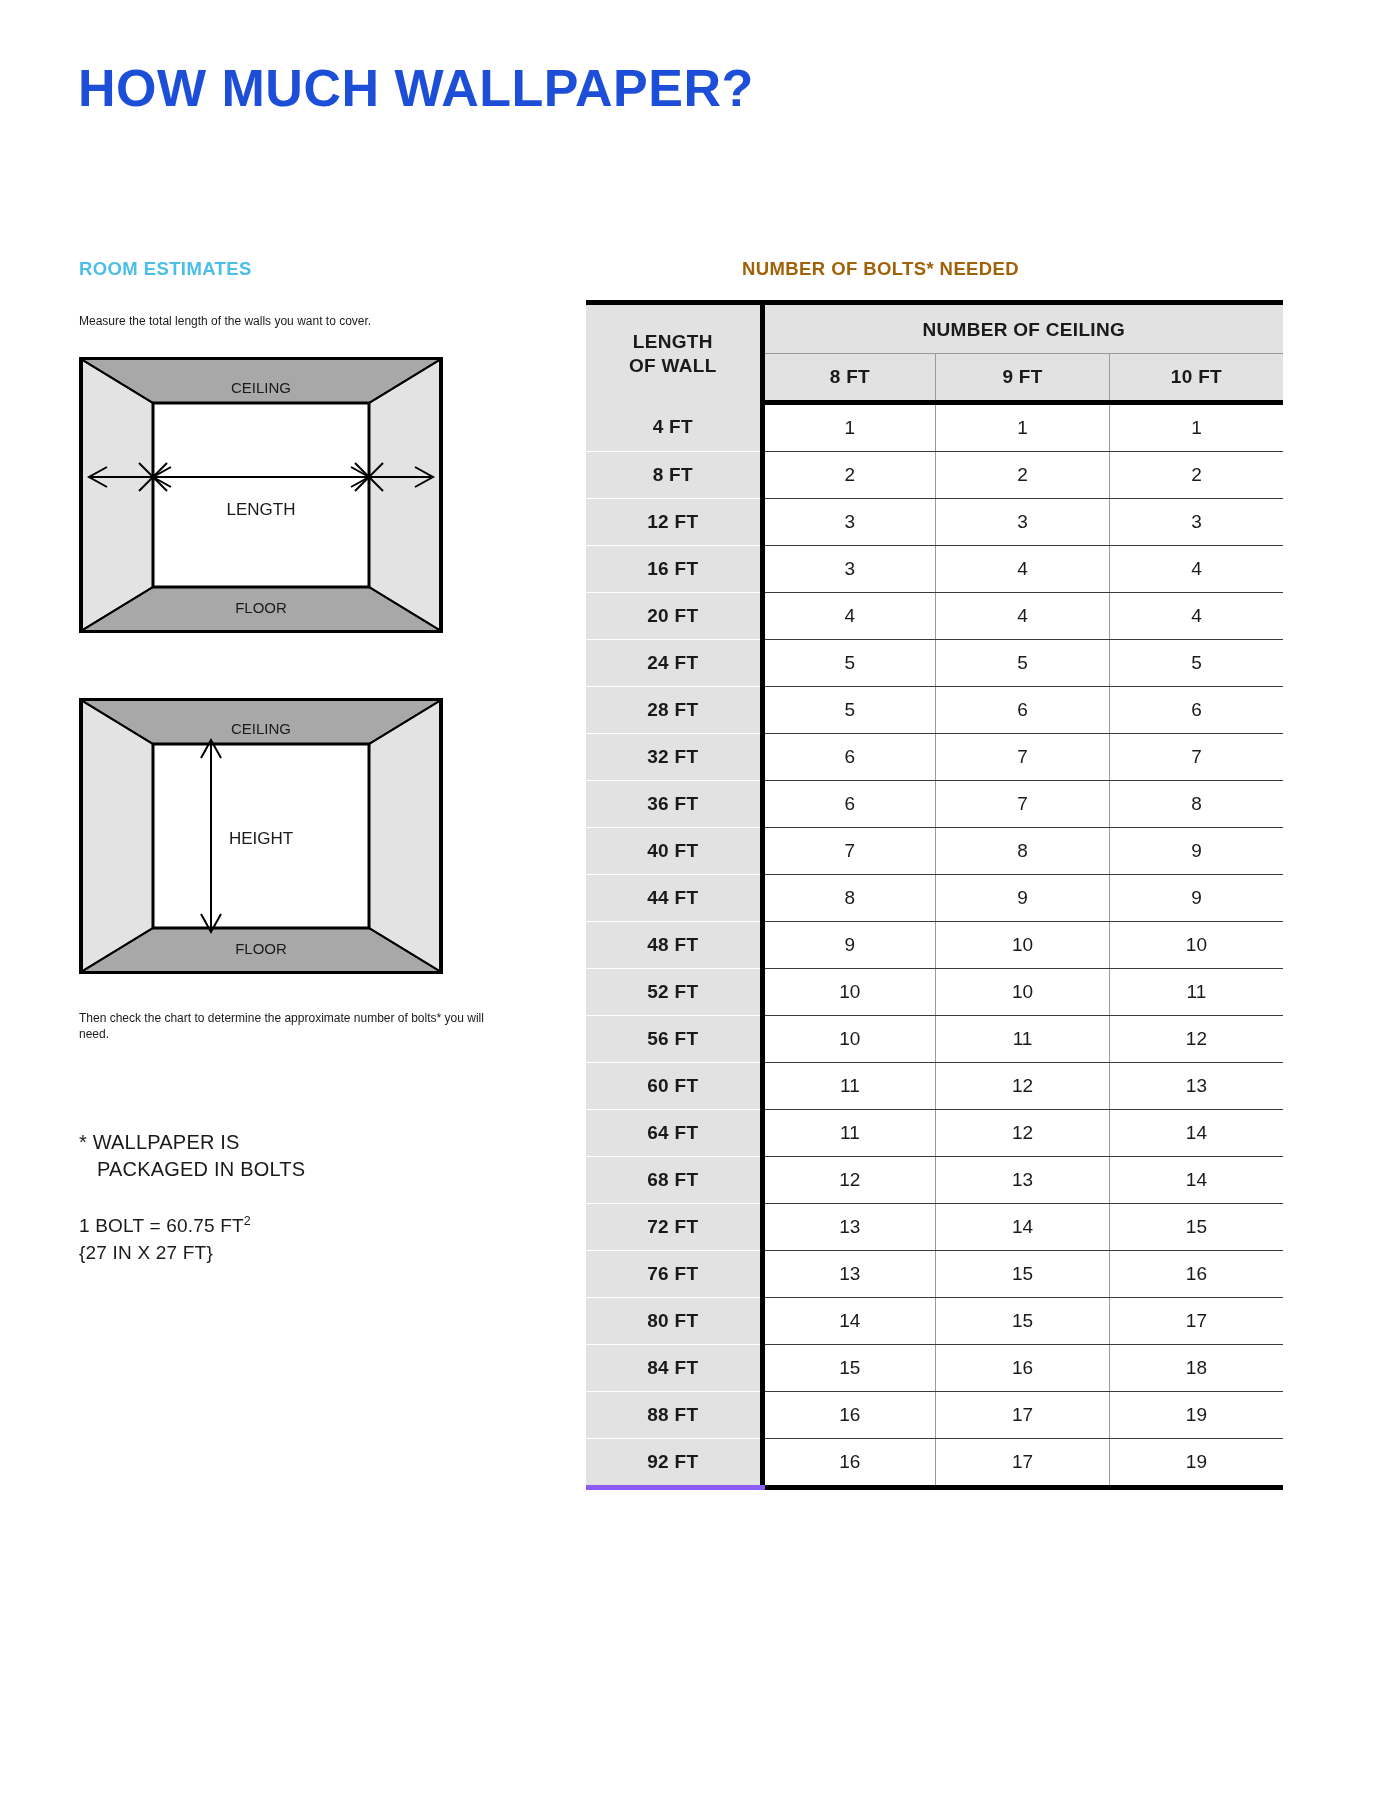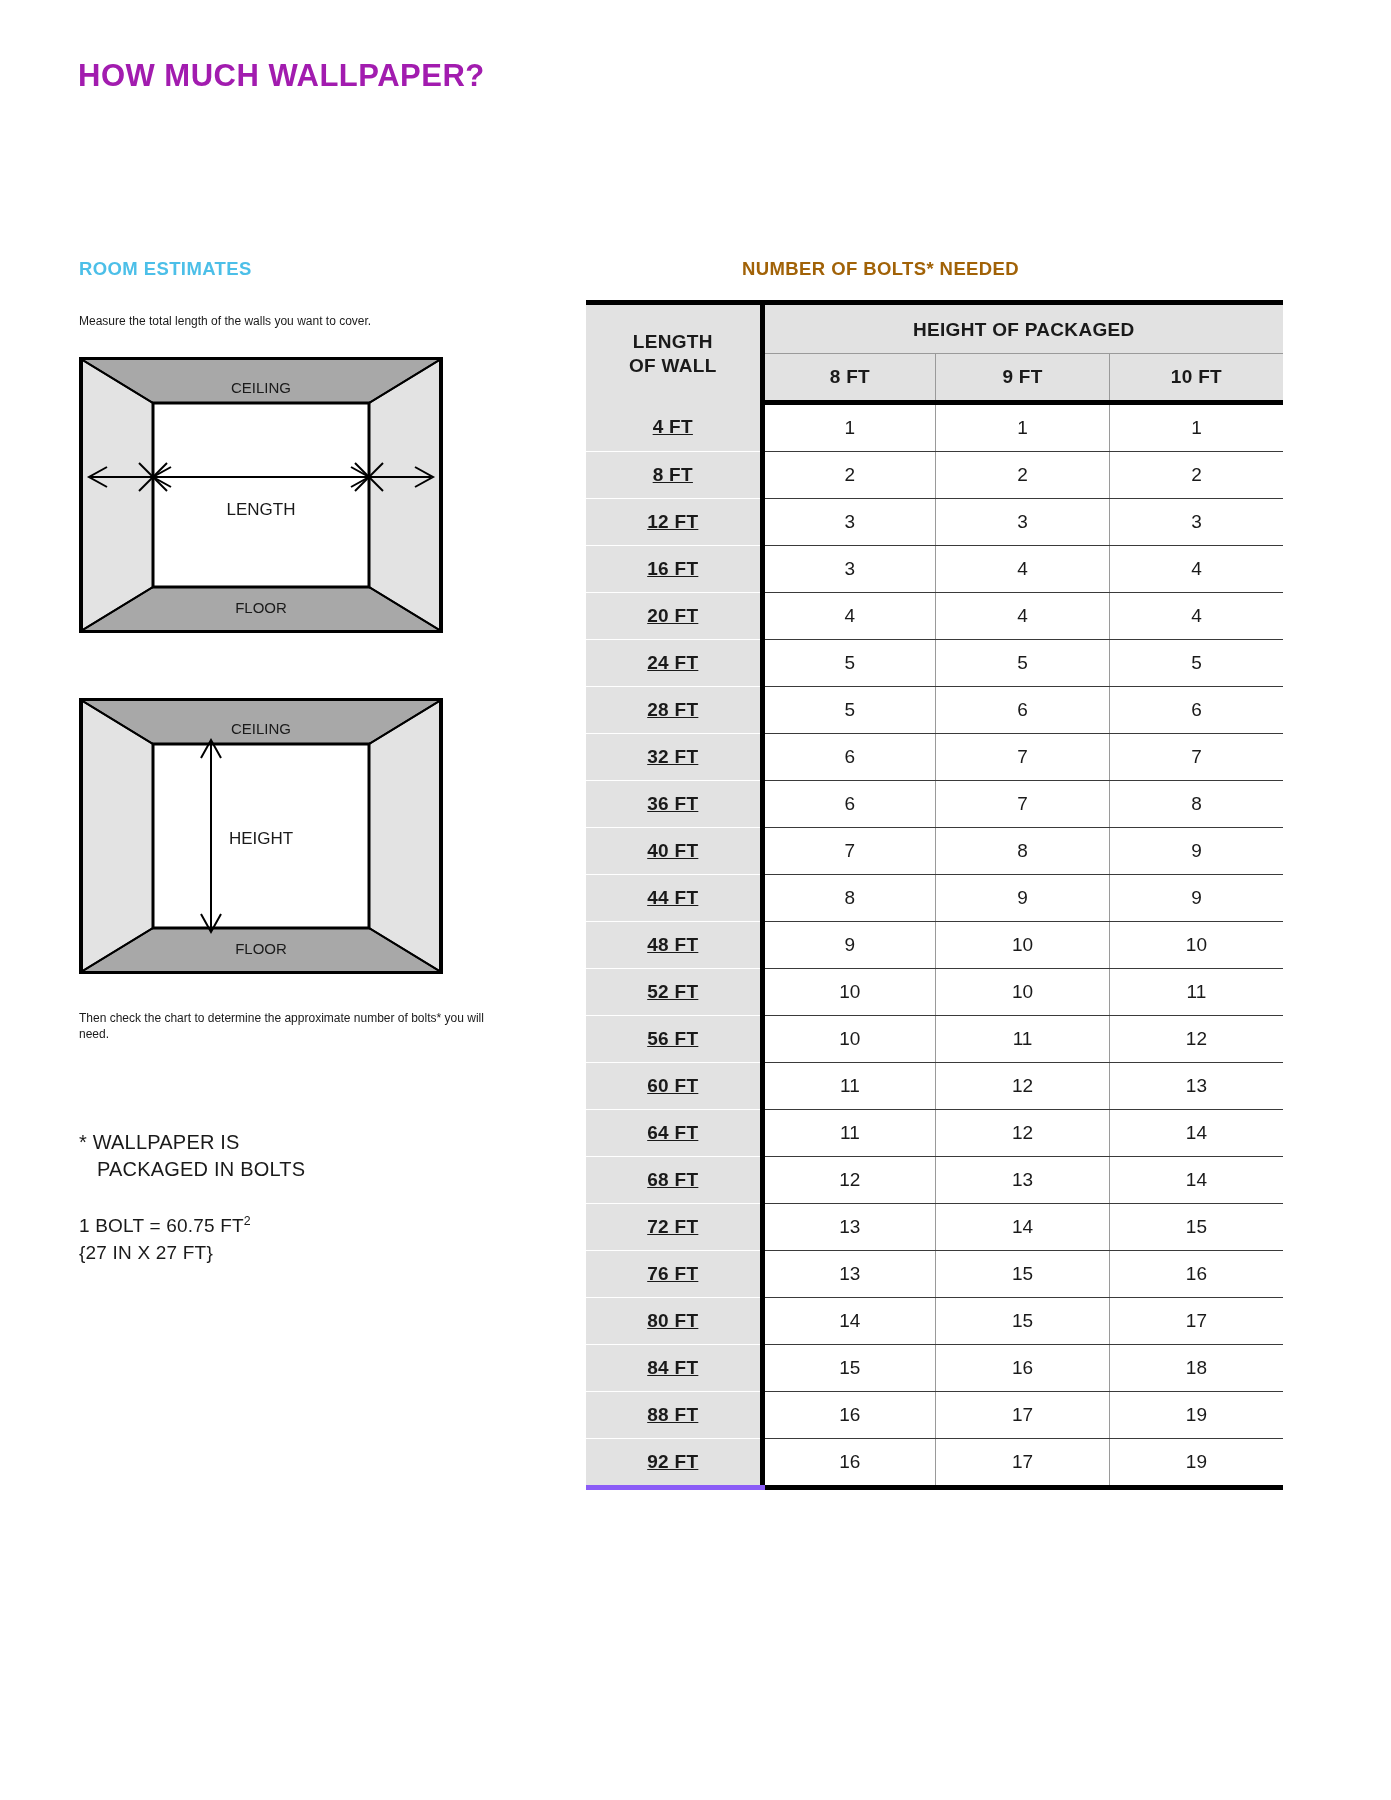--- a/index.html
+++ b/index.html
@@ -14,24 +14,24 @@
     font-family: "Liberation Sans", sans-serif;
     color: #1a1a1a;
     overflow: hidden;
   }
 
   
   .page-title {
     position: absolute;
     left: 78px;
     top: 58px;
-    font-size: 31px;
+    font-size: 52px;
     font-weight: bold;
     letter-spacing: 0.5px;
-    color: #a21caf;
+    color: #1d4ed8;
   }
 
   
   .left-col {
     position: absolute;
     left: 79px;
     top: 258px;
     width: 410px;
   }
   .section-head {
@@ -144,21 +144,20 @@
   th.sub-head.divider { border-left: 1px solid #9a9a9a; }
 
   td.len-cell {
     background: #e2e2e2;
     font-weight: bold;
     border-right: 5px solid #000;
     border-bottom: 1px solid #ffffff;
     padding: 12px 0;
     font-size: 19.5px;
     letter-spacing: 0.3px;
-    text-decoration: underline;
   }
   td.val-cell {
     background: #ffffff;
     border-bottom: 1px solid #3a3a3a;
     padding: 12px 0;
     font-size: 19.5px;
   }
   td.val-cell.divider { border-left: 1px solid #9a9a9a; }
   tr.last td.val-cell { border-bottom: 5px solid #000; }
   tr.last td.len-cell { border-bottom: 5px solid #8b5cf6; }
@@ -267,21 +266,21 @@
         <td></td>
           <td></td>
           <td></td>
           <td></td>
       </tr>
       <tr>
         <th class="len-head" rowspan="2">
           <div>LENGTH</div>
           <div>OF WALL</div>
         </th>
-        <th class="ceiling-head" colspan="3">HEIGHT OF PACKAGED</th>
+        <th class="ceiling-head" colspan="3">NUMBER OF CEILING</th>
       </tr>
       <tr>
         <th class="sub-head">8 FT</th>
         <th class="sub-head divider">9 FT</th>
         <th class="sub-head divider">10 FT</th>
       </tr>
     </thead>
     <tbody>
       <tr>
           <td class="len-cell">4 FT</td>

